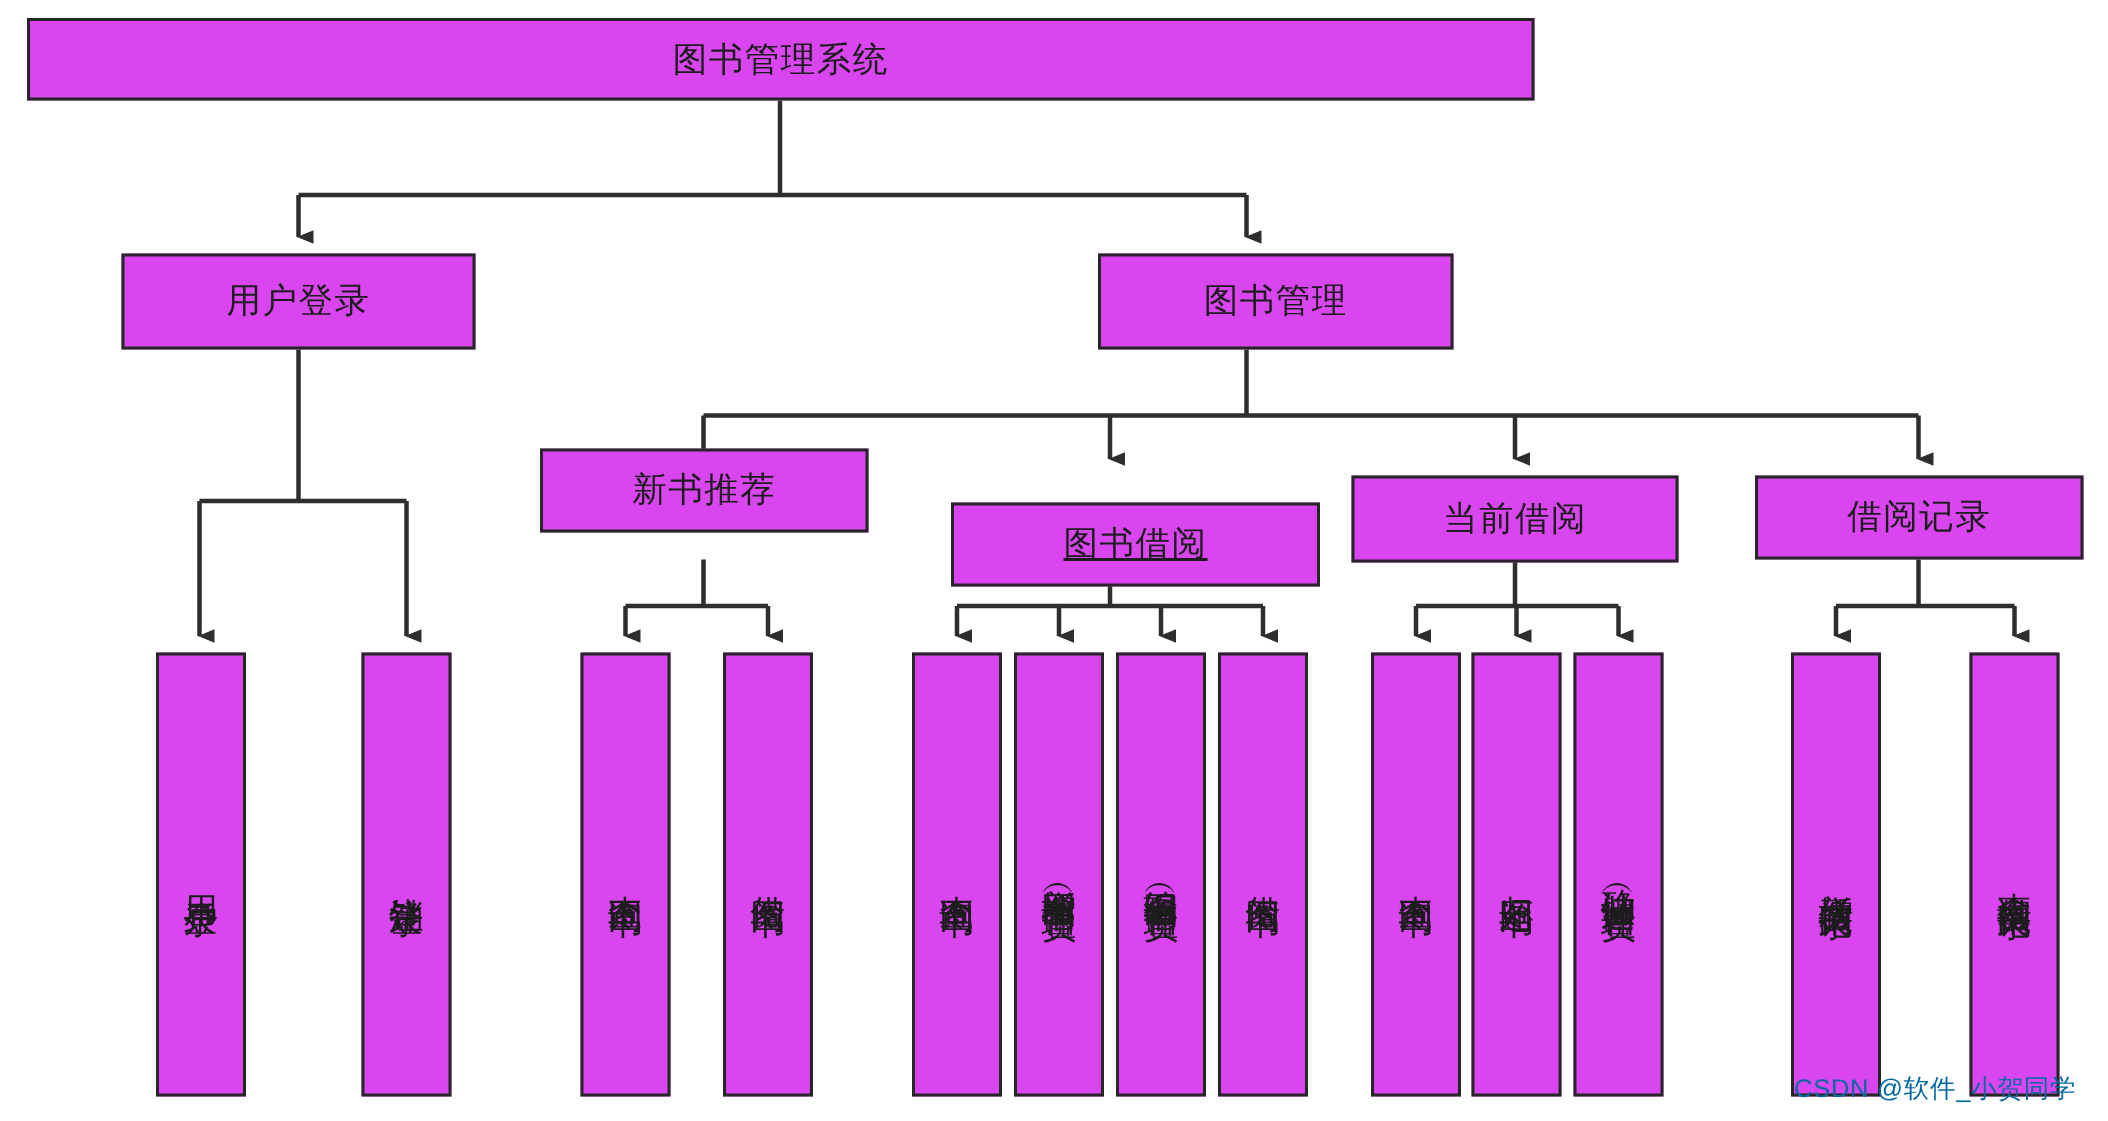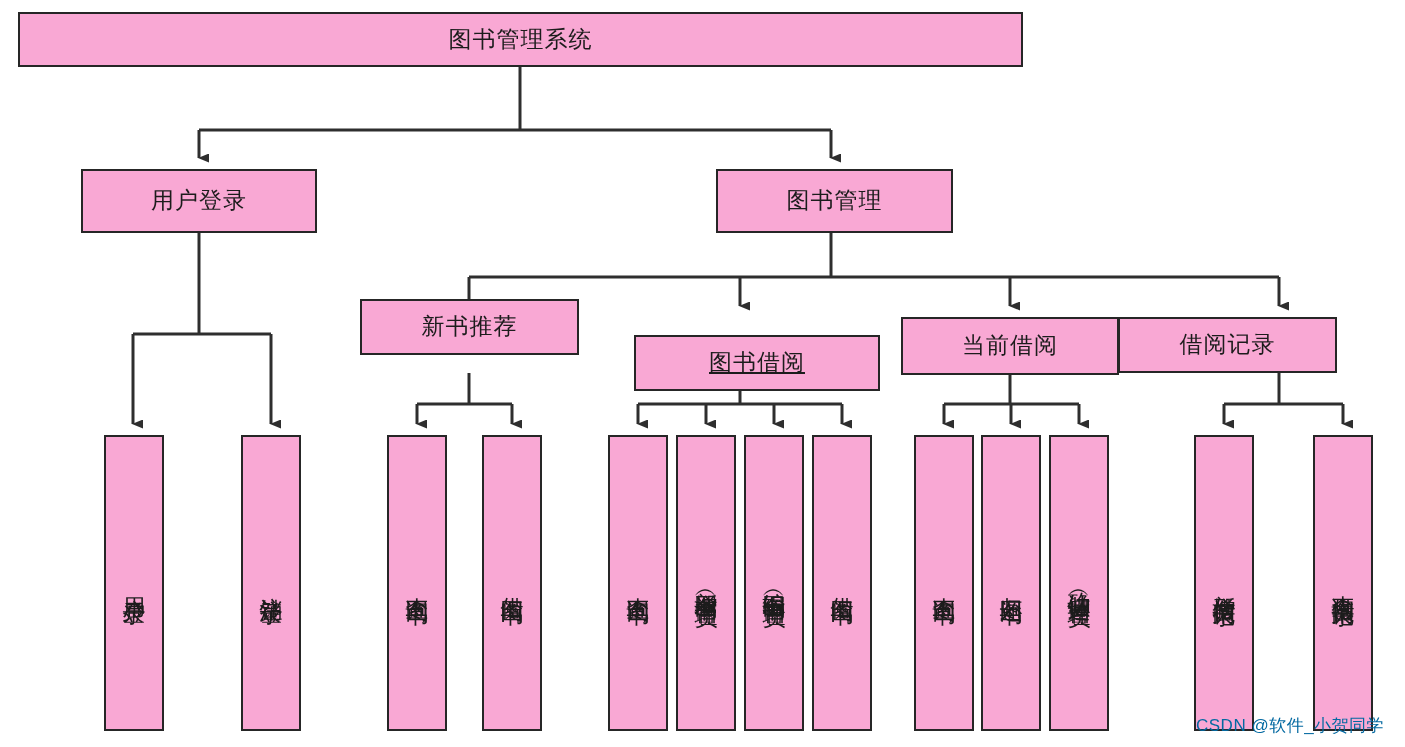--- a/index.html
+++ b/index.html
@@ -20,21 +20,21 @@
     left: 0;
     top: 0;
     width: 1405px;
     height: 747px;
     pointer-events: none;
   }
   .node {
     position: absolute;
     box-sizing: border-box;
     border: 2px solid #262626;
-    background: #f9a8d4;
+    background: #d946ef;
     color: #1c1c1c;
     display: flex;
     align-items: center;
     justify-content: center;
     text-align: center;
     z-index: 2;
   }
   .node-h {
     font-size: 23px;
     line-height: 1.2;
@@ -121,26 +121,26 @@
       <path d="M1279,373 L1279,404"></path>
       <path d="M1224,404 L1343,404"></path>
       <path d="M1224,404 L1224,424" marker-end="url(#arrowhead)"></path>
       <path d="M1343,404 L1343,424" marker-end="url(#arrowhead)"></path>
     </g>
   </svg>
 
   <div class="node node-h" style="left:18px; top:12px; width:1005px; height:55px;">图书管理系统</div>
 
   <div class="node node-h" style="left:81px; top:169px; width:236px; height:64px;">用户登录</div>
-  <div class="node node-h" style="left:716px; top:169px; width:237px; height:64px;">图书管理</div>
+  <div class="node node-h" style="left:732px; top:169px; width:237px; height:64px;">图书管理</div>
 
   <div class="node node-h" style="left:360px; top:299px; width:219px; height:56px;">新书推荐</div>
   <div class="node node-h" style="left:634px; top:335px; width:246px; height:56px;text-decoration:underline;">图书借阅</div>
   <div class="node node-h" style="left:901px; top:317px; width:218px; height:58px;">当前借阅</div>
-  <div class="node node-h" style="left:1118px; top:317px; width:219px; height:56px;">借阅记录</div>
+  <div class="node node-h" style="left:1170px; top:317px; width:219px; height:56px;">借阅记录</div>
 
   <div class="node node-v" style="left:104px; top:435px; width:60px; height:296px;">
     <span class="vtext">用户登录</span>
   </div>
   <div class="node node-v" style="left:241px; top:435px; width:60px; height:296px;">
     <span class="vtext">注销登录</span>
   </div>
   <div class="node node-v" style="left:387px; top:435px; width:60px; height:296px;">
     <span class="vtext">查询图书</span>
   </div>

